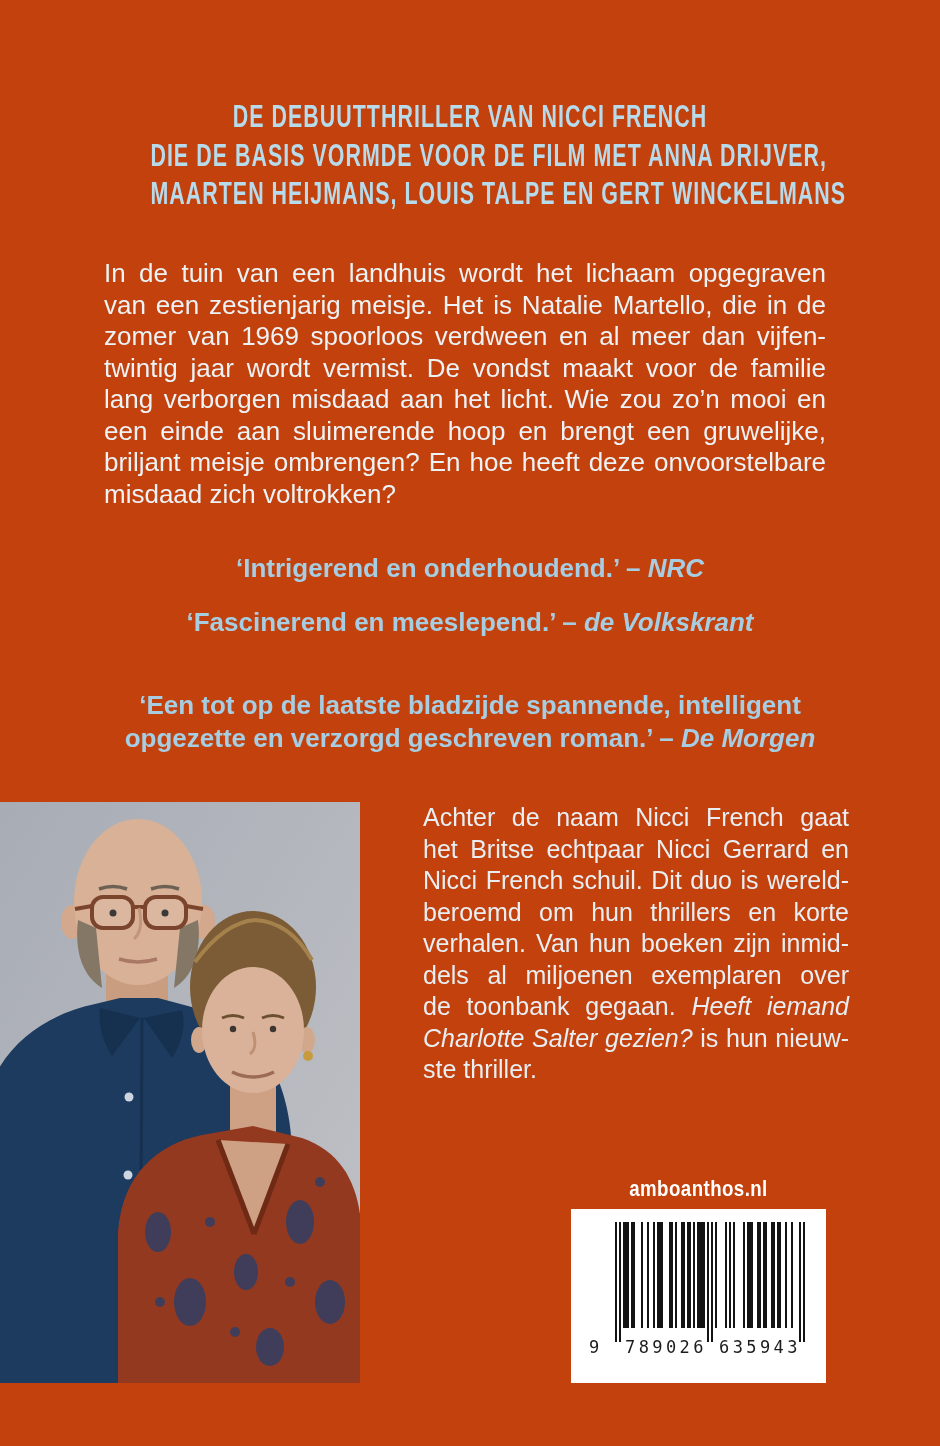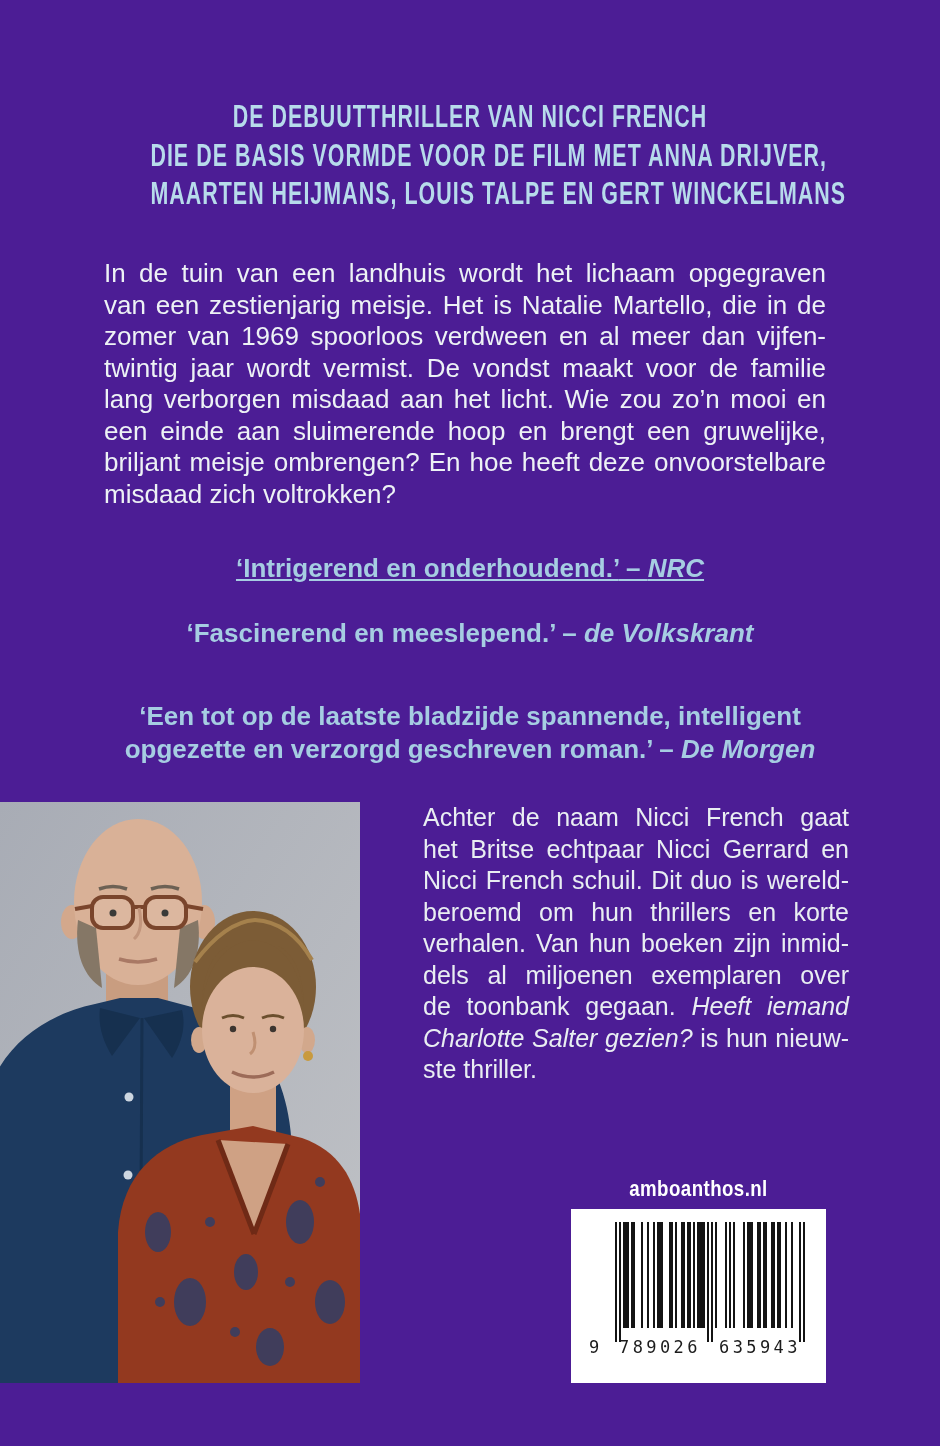--- a/index.html
+++ b/index.html
@@ -1,18 +1,18 @@
 <!DOCTYPE html>
 <html><head>
 <meta charset="utf-8">
 <style>
   html,body{margin:0;padding:0;background:#0c1d2e;}
   .cover{
     position:relative;width:940px;height:1446px;overflow:hidden;
-    background:#4c1d95;
+    background:#c2410c;
     font-family:"Liberation Sans",sans-serif;
   }
   
   .tagline{
     position:absolute;top:97px;left:0;width:940px;text-align:center;
     color:#b7dbeb;font-weight:bold;font-size:31.5px;line-height:38.5px;
     letter-spacing:1.5px;transform:scaleX(0.68);transform-origin:50% 0;
     white-space:nowrap;
   }
   
@@ -21,21 +21,21 @@
     color:#edf2f5;font-size:26px;line-height:31.5px;font-weight:500;
   }
   .jline{text-align:justify;text-align-last:justify;}
   .jline.last{text-align:justify;text-align-last:auto;}
   
   .quotes{
     position:absolute;top:552px;left:0;width:940px;text-align:center;
     color:#a6cde2;font-weight:bold;font-size:26px;line-height:33px;
   }
   .quote{white-space:nowrap;}
-  .quote-q1{margin-bottom:32px;text-decoration:underline;}
+  .quote-q1{margin-bottom:21px;}
   .quote-q2{margin-bottom:50px;}
   .src{font-style:italic;}
   
   .photo{
     position:absolute;left:0;top:802px;width:360px;height:581px;
   }
   .bio{
     position:absolute;left:423px;top:802px;width:426px;
     color:#e9eef2;font-size:25px;line-height:31.5px;
   }
@@ -50,21 +50,21 @@
     position:absolute;left:571px;top:1209px;width:255px;height:174px;
     background:#ffffff;
   }
   .bars{position:absolute;left:44px;top:13px;}
   .isbn-digits span{
     position:absolute;top:128px;color:#1c1c1c;
     font-family:"DejaVu Sans Mono",monospace;font-size:17px;
     letter-spacing:3.4px;white-space:nowrap;
   }
   .d-lead{left:18px;letter-spacing:0;}
-  .d-g1{left:48px;}
+  .d-g1{left:54px;}
   .d-g2{left:148px;}
 </style>
 </head>
 <body>
 
 <div class="cover">
 
   <div class="tagline">
     <div>DE DEBUUTTHRILLER VAN NICCI FRENCH</div>
     <div>DIE DE BASIS VORMDE VOOR DE FILM MET ANNA DRIJVER,</div>

